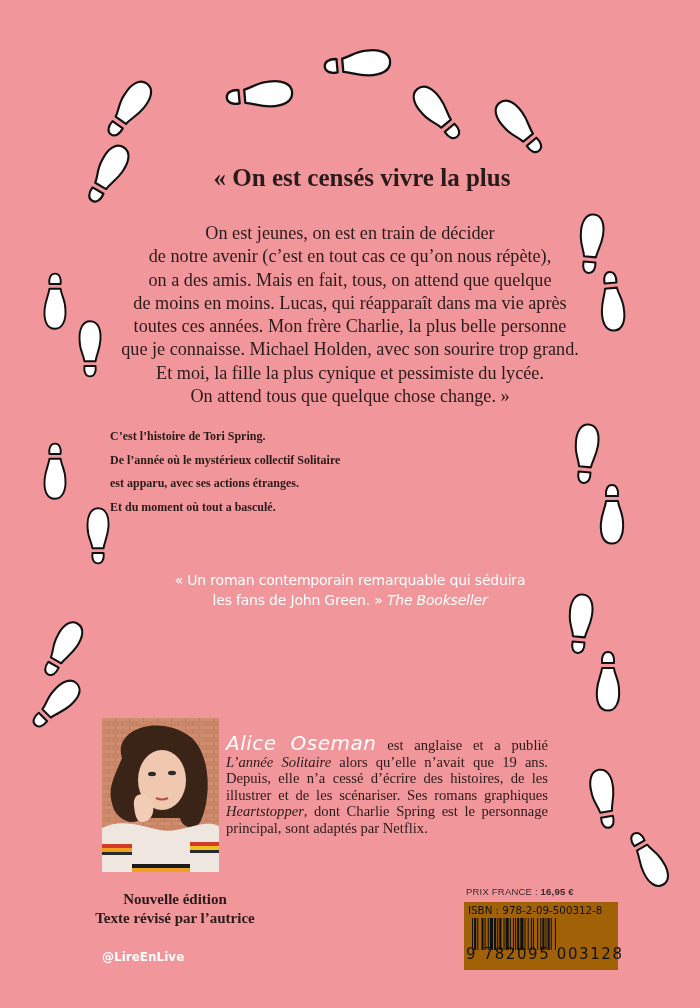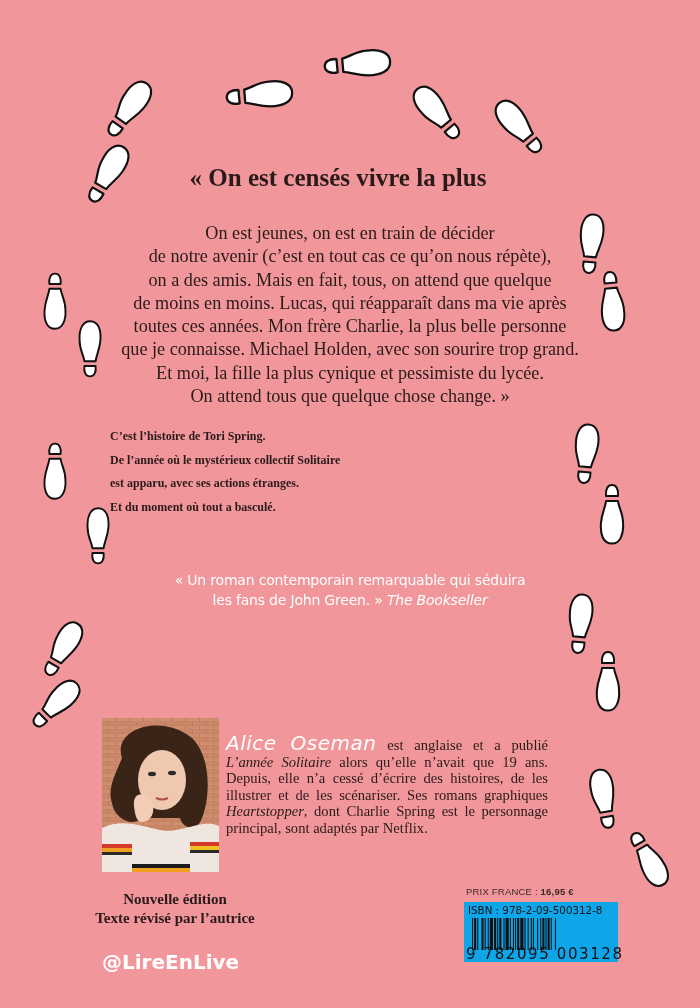--- a/index.html
+++ b/index.html
@@ -11,21 +11,21 @@
     color: #2a1a1a;
   }
   .page { position: absolute; inset: 0; }
 
   
   .foot { position: absolute; width: 0; height: 0; }
   .foot svg { position: absolute; left: 0; top: 0; overflow: visible; }
 
   
   .quote-lead {
-    position: absolute; left: 108px; width: 460px; top: 163px;
+    position: absolute; left: 132px; width: 460px; top: 163px;
     text-align: center; font-weight: bold; font-size: 25px; line-height: 30px;
   }
   .quote-body {
     position: absolute; left: 110px; width: 480px; top: 222px;
     text-align: center; font-size: 18.2px; line-height: 23.3px;
   }
   .quote-body div { white-space: nowrap; }
   .story {
     position: absolute; left: 110px; width: 480px; top: 425px;
     text-align: left; font-weight: bold; font-size: 12px; line-height: 23.5px;
@@ -60,32 +60,32 @@
   }
   .bio i { font-style: italic; }
 
   .edition {
     position: absolute; left: 80px; width: 190px; top: 890px;
     text-align: center; font-weight: bold; font-size: 15px; line-height: 19px;
   }
   .handle {
     position: absolute; left: 102px; top: 950px;
     font-family: "DejaVu Sans", sans-serif; font-weight: bold;
-    color: #ffffff; font-size: 20px;
+    color: #ffffff; font-size: 12px;
   }
 
   .price {
     position: absolute; left: 466px; top: 886px;
     font-family: Liberation Sans, sans-serif; font-size: 9.5px; color: #3a2a2a;
     letter-spacing: 0.2px;
   }
   .price b { font-weight: bold; }
   .barcode-box {
-    position: absolute; left: 464px; top: 902px; width: 154px; height: 60px;
-    background: #0ea5e9;
+    position: absolute; left: 464px; top: 902px; width: 154px; height: 68px;
+    background: #a16207;
   }
   .isbn {
     position: absolute; left: 4px; top: 2px;
     font-family: "DejaVu Sans", sans-serif; font-size: 10.3px; color: #111;
     white-space: nowrap;
   }
   .bars { position: absolute; left: 8px; top: 16px; width: 140px; height: 32px; }
   .digits {
     position: absolute; left: 2px; top: 43px; width: 150px;
     font-family: "DejaVu Sans", sans-serif; font-size: 15px; color: #111;

